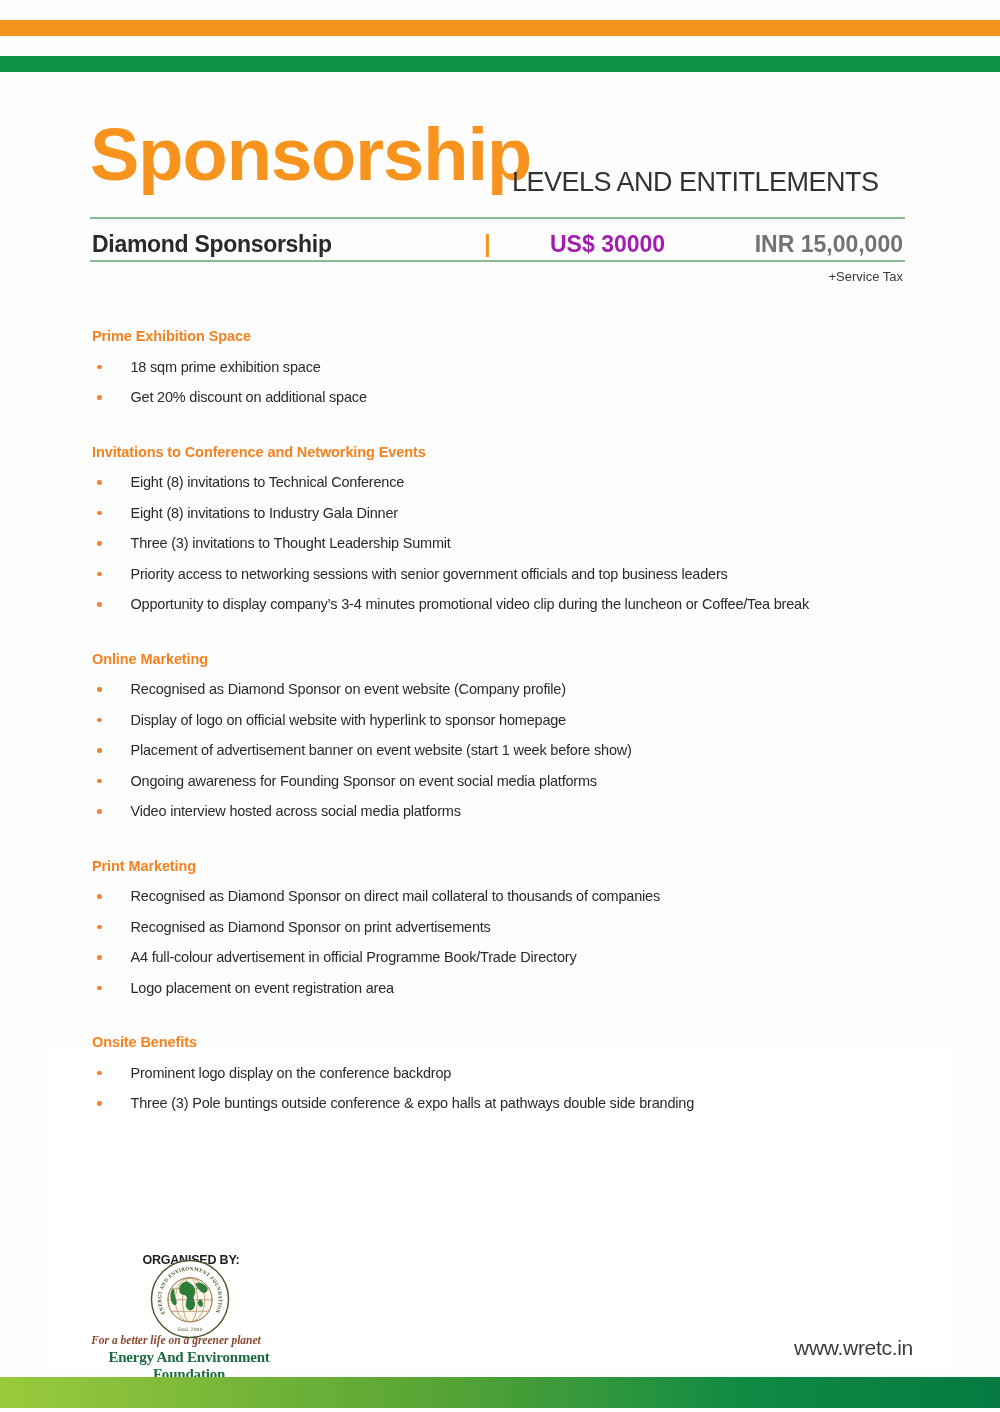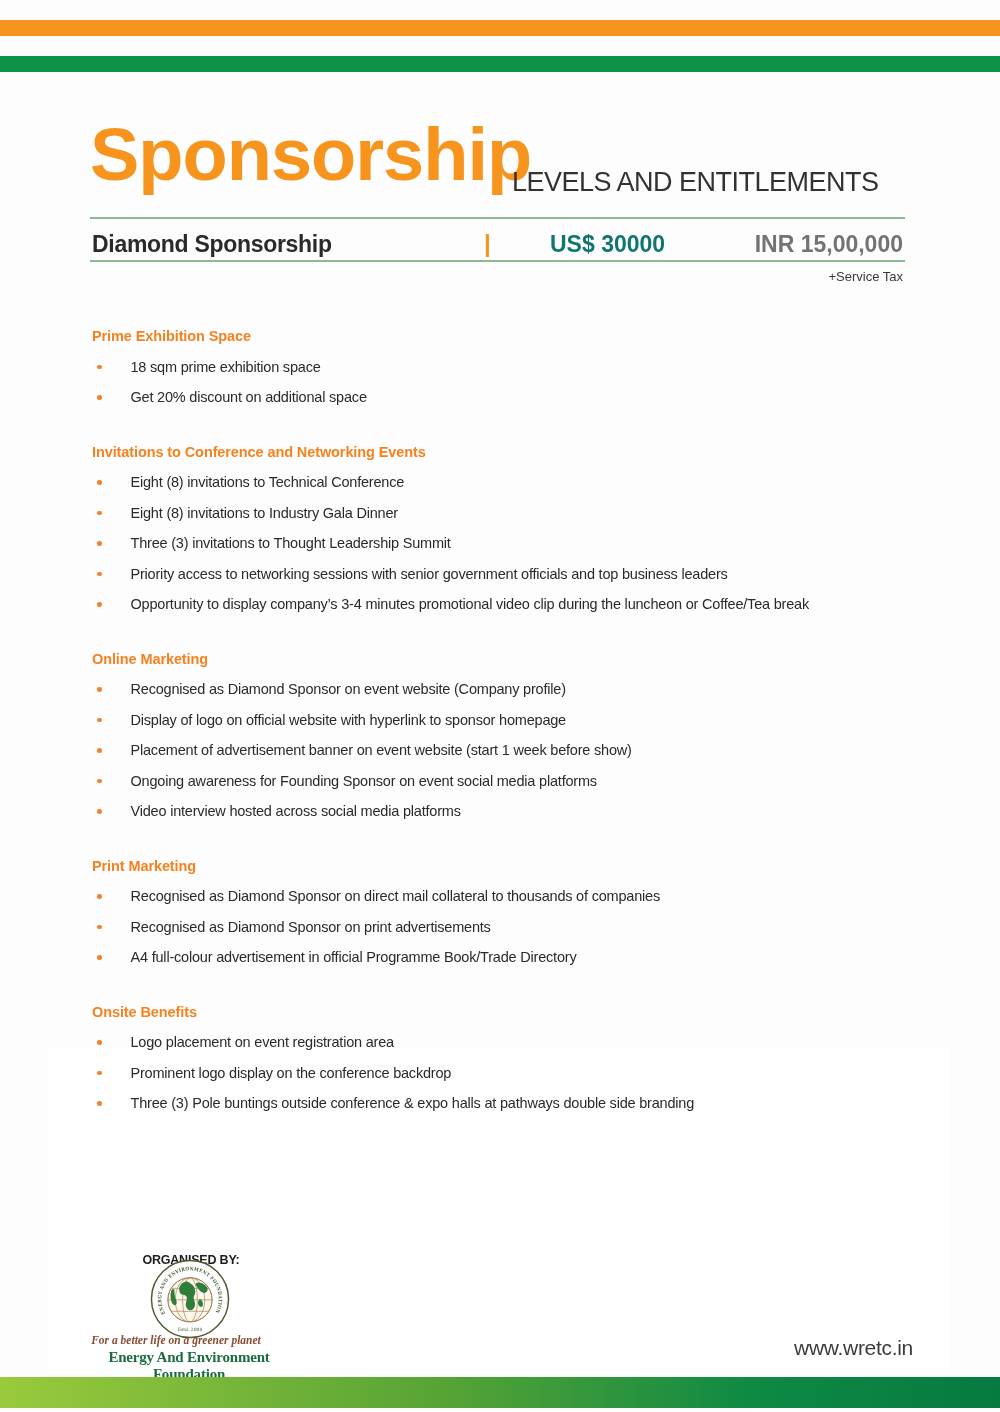--- a/index.html
+++ b/index.html
@@ -26,21 +26,21 @@
   }
   .rule{position:absolute;left:90px;width:815px;height:2px;background:#8DB993;}
   .rule-top{top:217px;}
   .rule-mid{top:260px;}
   .price-row{position:absolute;left:0;top:228px;width:1000px;height:30px;text-align:center;}
   .level-name{
     position:absolute;left:92px;top:3px;
     font-size:23px;font-weight:bold;color:#2B2A29;letter-spacing:-0.3px;
   }
   .price-sep{position:absolute;left:484px;top:2px;font-size:24px;font-weight:bold;color:#F7941D;}
-  .price-usd{position:absolute;left:550px;top:3px;font-size:23px;font-weight:bold;color:#0f766e;}
+  .price-usd{position:absolute;left:550px;top:3px;font-size:23px;font-weight:bold;color:#a21caf;}
   .price-inr{position:absolute;right:97px;top:3px;font-size:23px;font-weight:bold;color:#737373;}
   .tax-note{
     position:absolute;right:97px;top:269px;
     font-size:13px;color:#3A3A3A;
   }
   .benefits{position:absolute;left:92px;top:297px;width:860px;}
   .row{height:30.5px;display:flex;align-items:center;}
   .heading-row{
     font-size:14.5px;font-weight:bold;color:#F5821F;letter-spacing:-0.1px;margin-top:24px;
   }
@@ -167,25 +167,25 @@
     </div>
     <div class="row bullet-row">
       <span class="dot"></span>
       <span>Recognised as Diamond Sponsor on print advertisements</span>
     </div>
     <div class="row bullet-row">
       <span class="dot"></span>
       <span>A4 full-colour advertisement in official Programme Book/Trade Directory</span>
     </div>
 
+    <div class="row bullet-row">
+      <span class="dot"></span>
+      <span>Logo placement on event registration area</span>
+    </div>
     <div class="row heading-row">Onsite Benefits</div>
-    <div class="row bullet-row">
-      <span class="dot"></span>
-      <span>Logo placement on event registration area</span>
-    </div>
     <div class="row bullet-row">
       <span class="dot"></span>
       <span>Prominent logo display on the conference backdrop</span>
     </div>
     <div class="row bullet-row">
       <span class="dot"></span>
       <span>Three (3)  Pole buntings outside conference &amp; expo halls at pathways double side branding</span>
     </div>
 
   </div>

